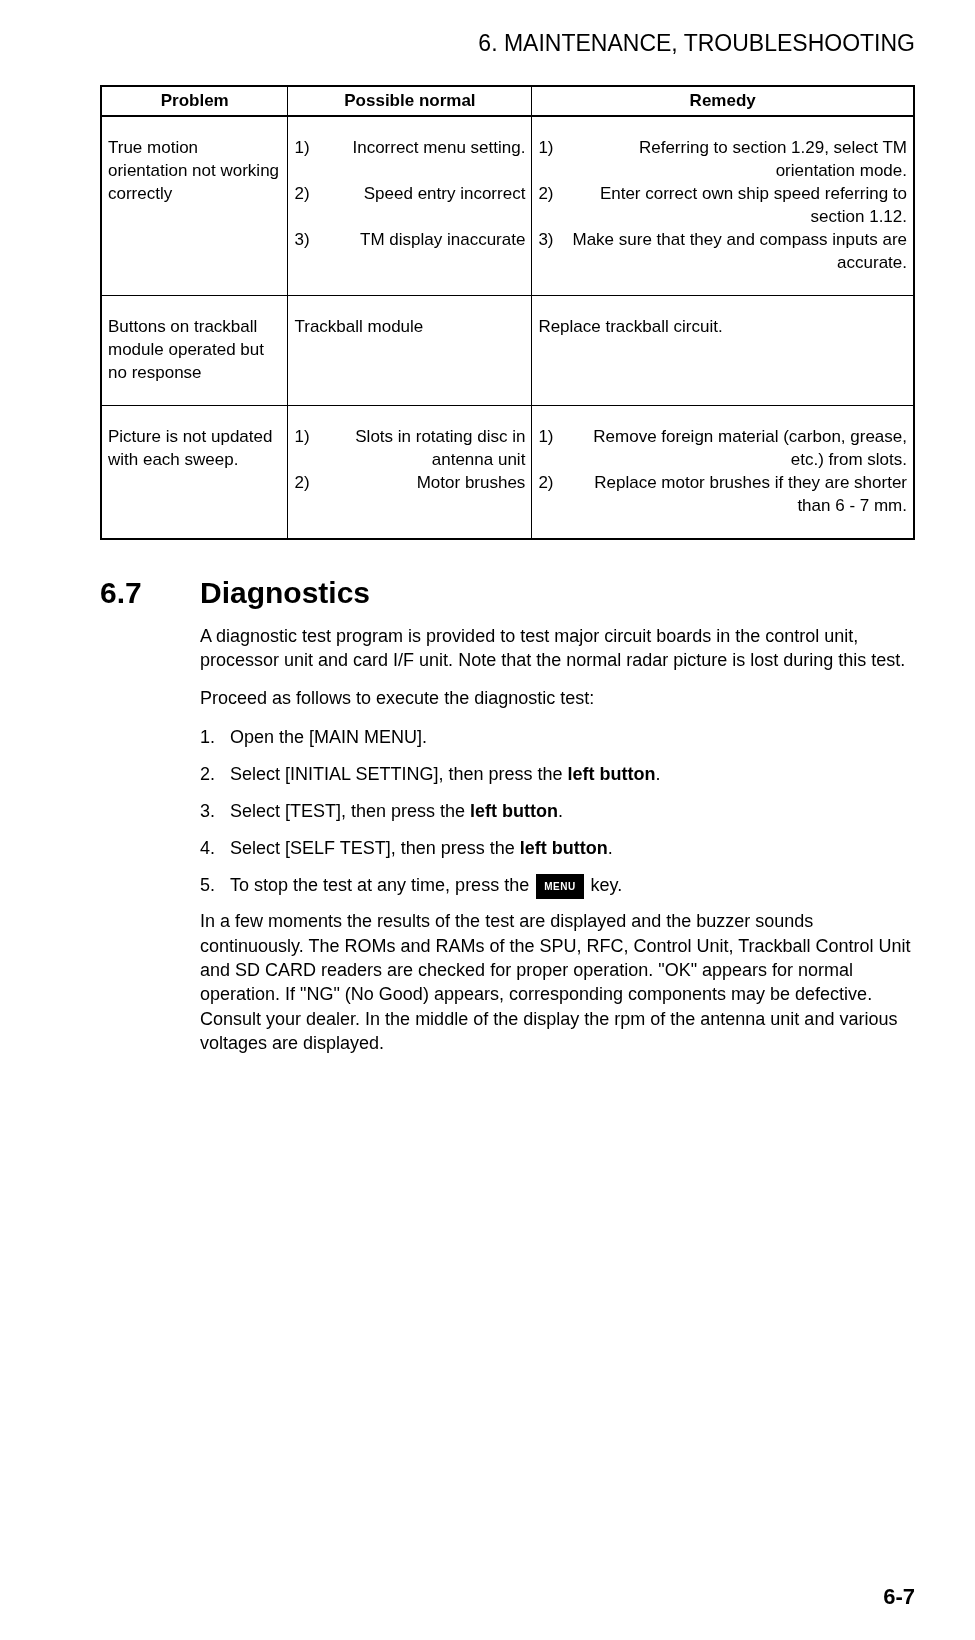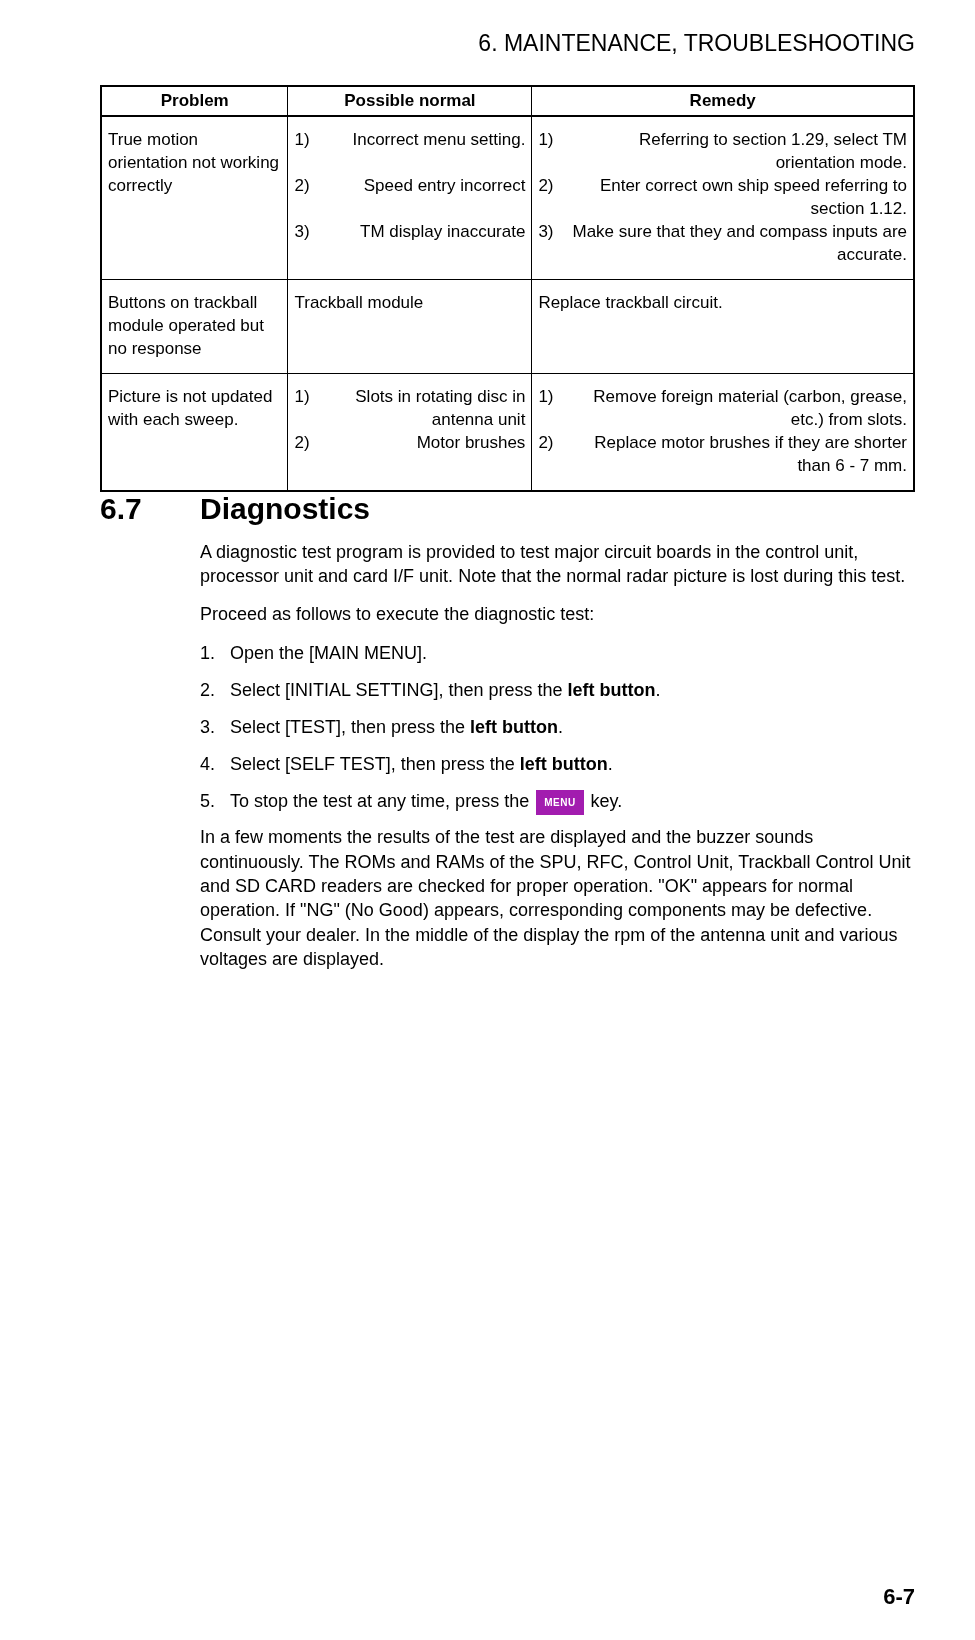--- a/index.html
+++ b/index.html
@@ -30,21 +30,21 @@
       border: 1px solid #000;
       border-top: 2px solid #000;
       border-bottom: 2px solid #000;
       text-align: center;
       font-weight: bold;
       padding: 4px 20px;
     }
     table.trouble td {
       border: 1px solid #000;
       vertical-align: top;
-      padding: 12px 6px;
+      padding: 20px 6px;
       line-height: 1.35;
     }
     table.trouble .col1 { width: 23%; }
     table.trouble .col2 { width: 30%; }
     table.trouble .col3 { width: 47%; }
     .list-cell {
       display: flex;
       flex-direction: column;
       gap: 0;
     }
@@ -57,20 +57,21 @@
       width: 28px;
       flex-shrink: 0;
     }
     .list-txt {
       flex: 1;
       text-align: right;
     }
     h2.section-title {
       font-size: 30px;
       font-weight: bold;
+      margin-top: 36px;
       margin-bottom: 14px;
       display: flex;
       align-items: baseline;
     }
     h2.section-title .sec-num {
       min-width: 100px;
       font-size: 30px;
     }
     .body-text {
       margin-left: 100px;
@@ -94,21 +95,21 @@
     ol.steps li .step-num {
       min-width: 30px;
       flex-shrink: 0;
     }
     ol.steps li .step-content {
       flex: 1;
     }
     .bold { font-weight: bold; }
     .menu-key {
       display: inline-block;
-      background: #a21caf;
+      background: #000000;
       color: #fff;
       font-size: 10px;
       font-weight: bold;
       padding: 5px 8px;
       vertical-align: middle;
       letter-spacing: 0.5px;
       margin: 0 2px;
     }
     .page-num {
       position: absolute;

